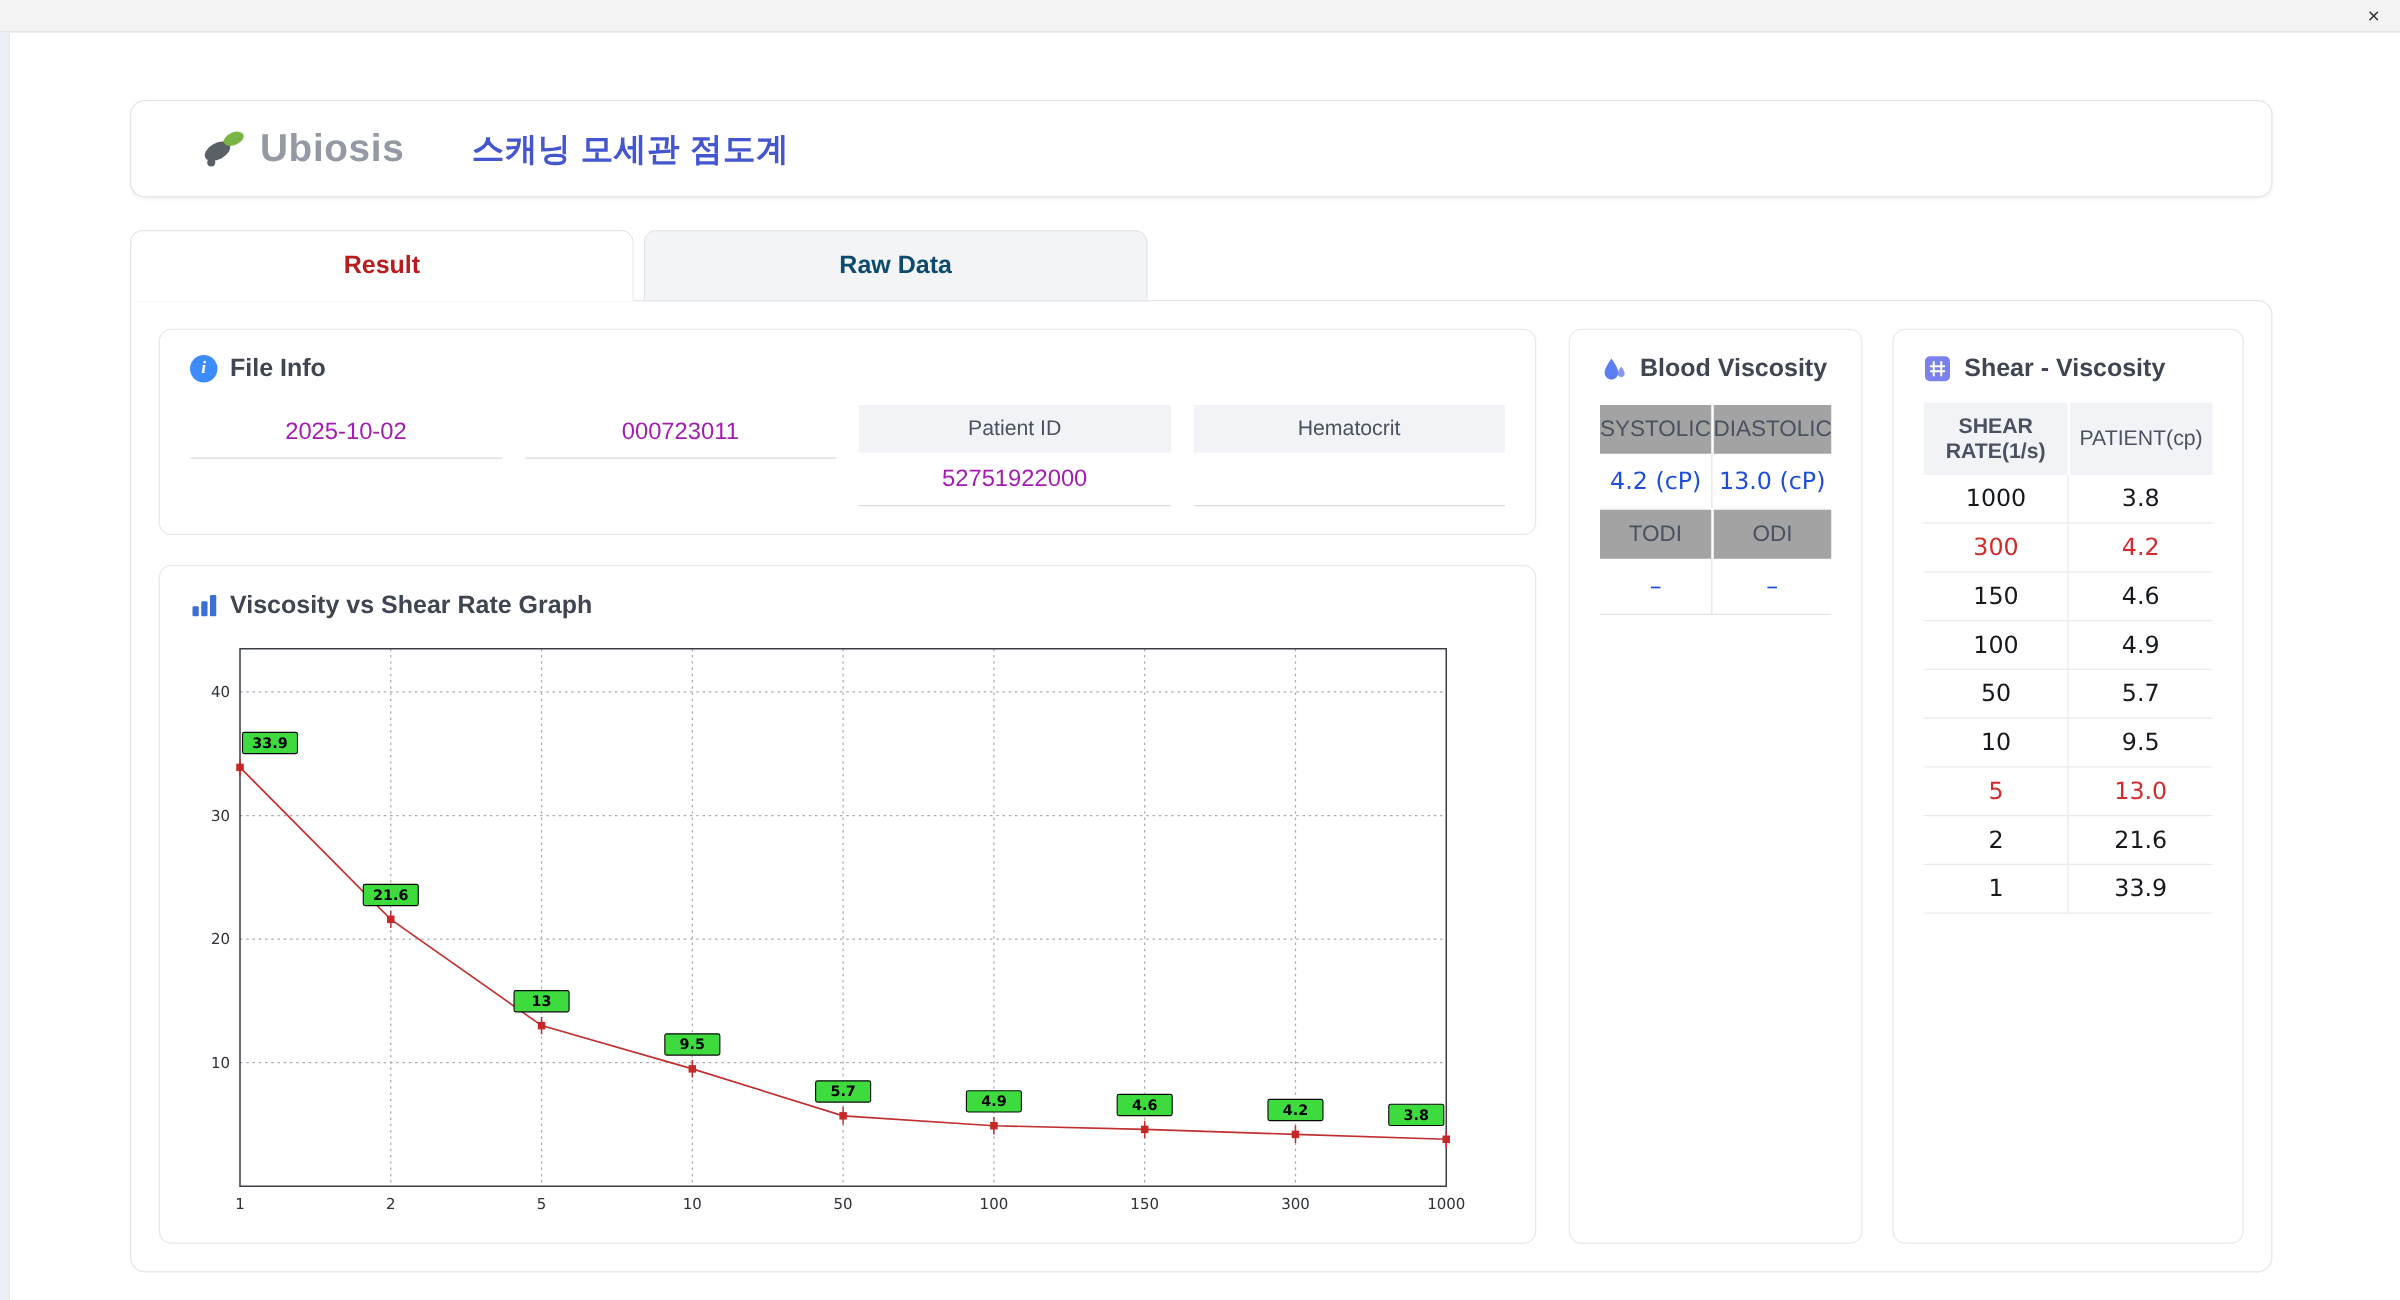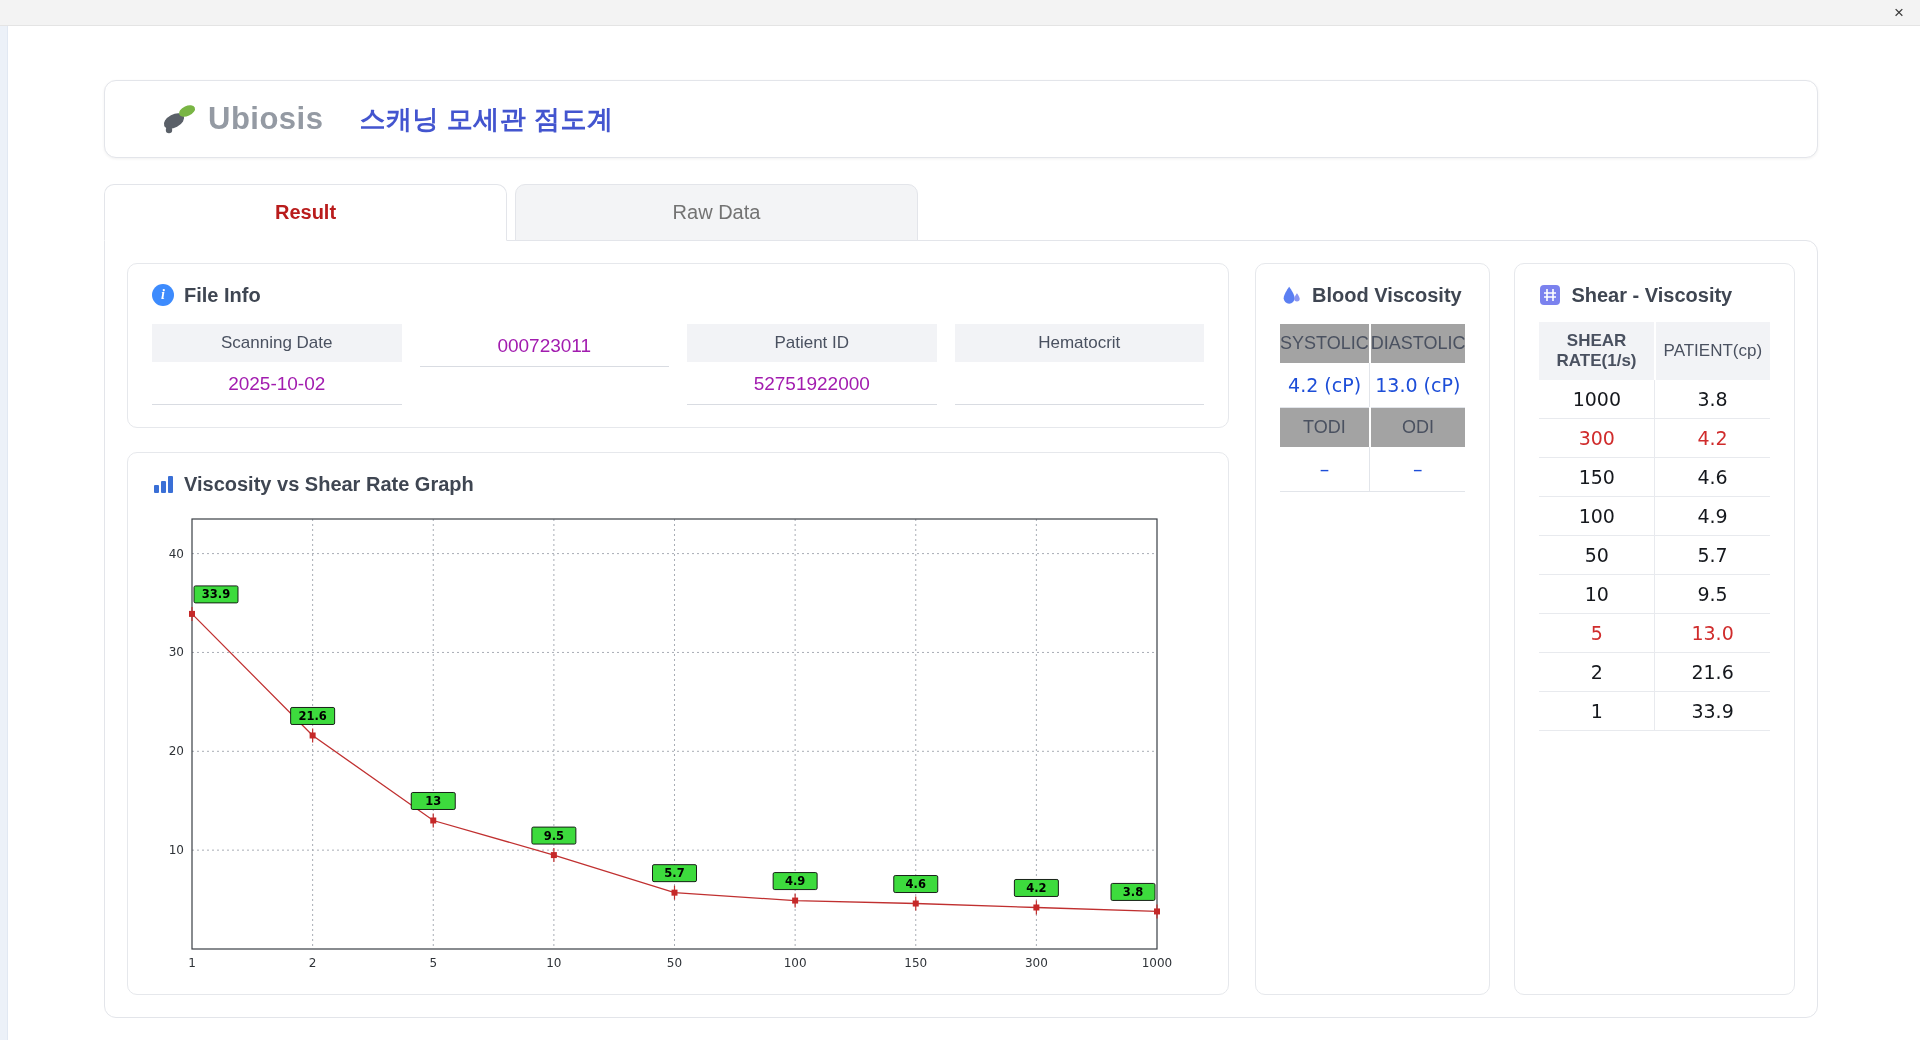--- a/index.html
+++ b/index.html
@@ -18,33 +18,33 @@
   .close-btn { font-size: 17px; color: #3a3a3a; line-height: 1; cursor: default; }
   .left-strip {
     position: absolute; left: 0; top: 26px; bottom: 0; width: 8px;
     background: #ecf1f8; border-right: 1px solid #e1e8f2;
   }
   .content { padding: 54px 102px 0 104px; }
 
   .header-card {
     height: 78px; border: 1px solid #e3e5ea; border-radius: 12px;
     box-shadow: 0 1px 3px rgba(0,0,0,.06); background: #fff;
-    display: flex; align-items: center; padding: 0 54px; gap: 36px;
+    display: flex; align-items: center; padding: 0 54px; gap: 54px;
   }
   .logo { display: flex; align-items: center; gap: 5px; }
   .logo-text { font-size: 31px; font-weight: 600; color: #949aa3; letter-spacing: .5px; }
   .app-title { font-size: 26px; font-weight: 700; color: #4355cf; letter-spacing: .5px; }
 
   .tabs { display: flex; gap: 8px; margin-top: 26px; position: relative; z-index: 2; }
   .tab {
     width: 403px; height: 57px; display: flex; align-items: center; justify-content: center;
     border-radius: 10px 10px 0 0; font-size: 20px; margin-bottom: -1px; cursor: default;
   }
   .tab.active { background: #fff; border: 1px solid #e3e5ea; border-bottom: 1px solid #fff; color: #b91c1c; font-weight: 700; }
-  .tab.inactive { background: #f3f4f6; border: 1px solid #e3e5ea; border-bottom: 1px solid #e3e5ea; color: #737373; font-weight: 400; }
+  .tab.inactive { background: #f3f4f6; border: 1px solid #e3e5ea; border-bottom: 1px solid #e3e5ea; color: #0c4a6e; font-weight: 700; }
 
   .main-card {
     position: relative; z-index: 1; height: 778px;
     border: 1px solid #e3e5ea; border-radius: 0 12px 12px 12px; background: #fff;
     padding: 22px; display: flex; gap: 26px;
   }
   .col-left { flex: 1; min-width: 0; display: flex; flex-direction: column; gap: 24px; }
   .col-right { width: 540px; display: flex; flex-direction: row; gap: 24px; }
 
   .card { border: 1px solid #e6e8ec; border-radius: 10px; background: #fff; padding: 18px 24px 22px; overflow: hidden; }
@@ -127,21 +127,20 @@
 
     <div class="col-left">
 
       <div class="card">
         <div class="card-title">
           <span class="icon-info">i</span>
           <span>File Info</span>
         </div>
         <div class="fields" id="file-fields">
             <div class="field">
-              <div class="field-label">Scanning Date</div>
               <div class="field-value">2025-10-02</div>
             </div>
             <div class="field">
               <div class="field-value">000723011</div>
             </div>
             <div class="field">
               <div class="field-label">Patient ID</div>
               <div class="field-value">52751922000</div>
             </div>
             <div class="field">

